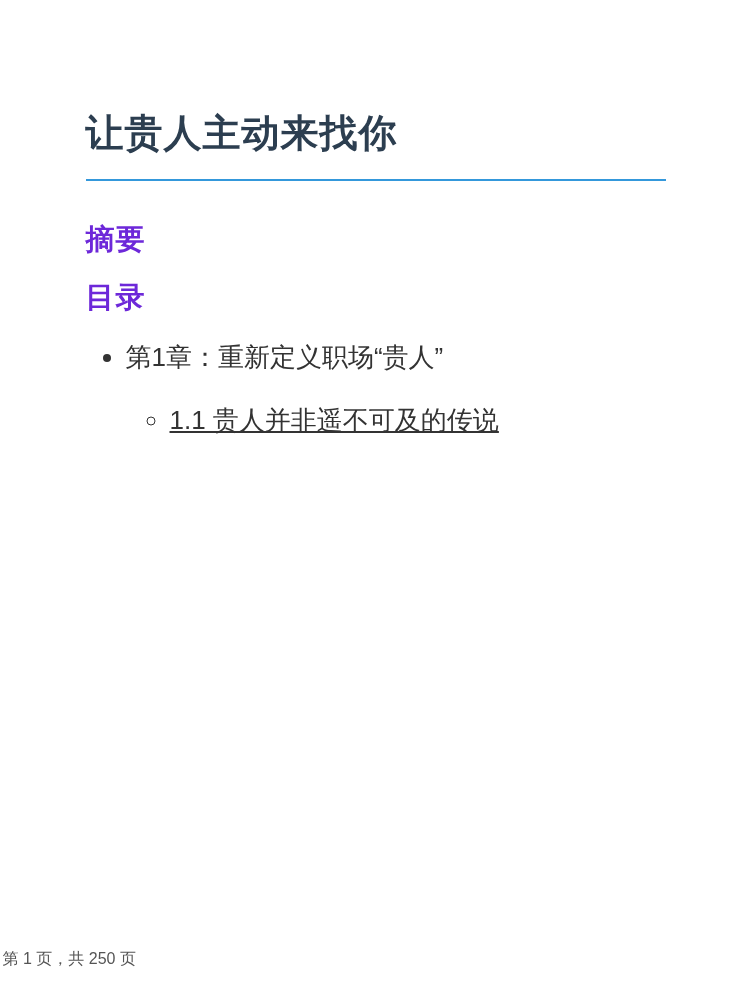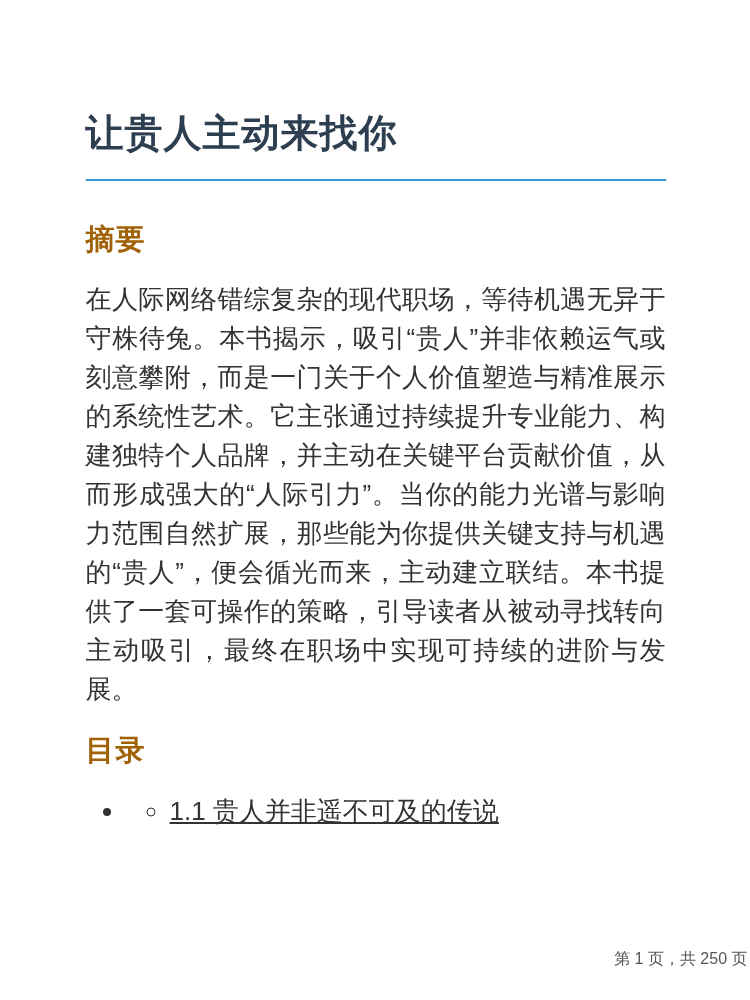--- a/index.html
+++ b/index.html
@@ -25,21 +25,21 @@
     color: #2c3e50;
     padding-bottom: 23px;
     border-bottom: 2px solid #3498db;
     letter-spacing: 1px;
   }
   .section-heading {
     margin: 41px 0 0 0;
     font-size: 29px;
     line-height: 34px;
     font-weight: bold;
-    color: #a16207;
+    color: #6d28d9;
     letter-spacing: 1px;
   }
   .section-heading.toc { margin-top: 24px; }
   .abstract-text {
     margin: 24px 0 0 0;
     font-size: 26px;
     line-height: 39px;
     color: #333333;
     text-align: justify;
     text-justify: inter-ideograph;
@@ -56,41 +56,41 @@
     margin: 25px 0 0 0;
     padding-left: 44px;
     list-style: circle;
     text-decoration: underline;
   }
   .page-footer {
     position: absolute;
     left: 0;
     right: 0;
     bottom: 33px;
-    text-align: right;
+    text-align: left;
     font-size: 16px;
     line-height: 16px;
     color: #555555;
   }
 </style>
 </head>
 <body>
 
 <div class="page">
 
   <h1 class="doc-title">让贵人主动来找你</h1>
 
   <h2 class="section-heading">摘要</h2>
 
-  <p class="abstract-text">在人际网络错综复杂的现代职场，等待机遇无异于守株待兔。本书揭示，吸引“贵人”并非依赖运气或刻意攀附，而是一门关于个人价值塑造与精准展示的系统性艺术。它主张通过持续提升专业能力、构建独特个人品牌，并主动在关键平台贡献价值，从而形成强大的“人际引力”。当你的能力光谱与影响力范围自然扩展，那些能为你提供关键支持与机遇的“贵人”，便会循光而来，主动建立联结。本书提供了一套可操作的策略，引导读者从被动寻找转向主动吸引，最终在职场中实现可持续的进阶与发展。</p>
 
   <h2 class="section-heading toc">目录</h2>
 
   <ul class="toc-list">
     <li>
+      <span>第1章：重新定义职场“贵人”</span>
       <ul>
         <li>1.1 贵人并非遥不可及的传说</li>
       </ul>
     </li>
   </ul>
 
   <div class="page-footer">第 1 页，共 250 页</div>
 
 </div>
 

